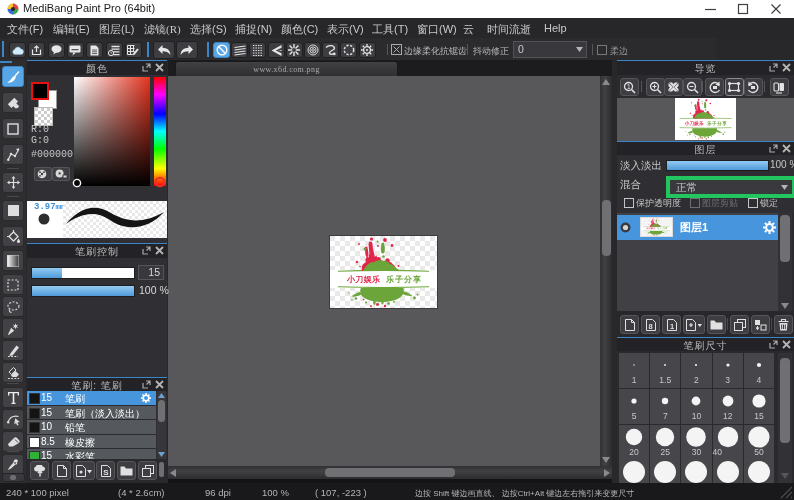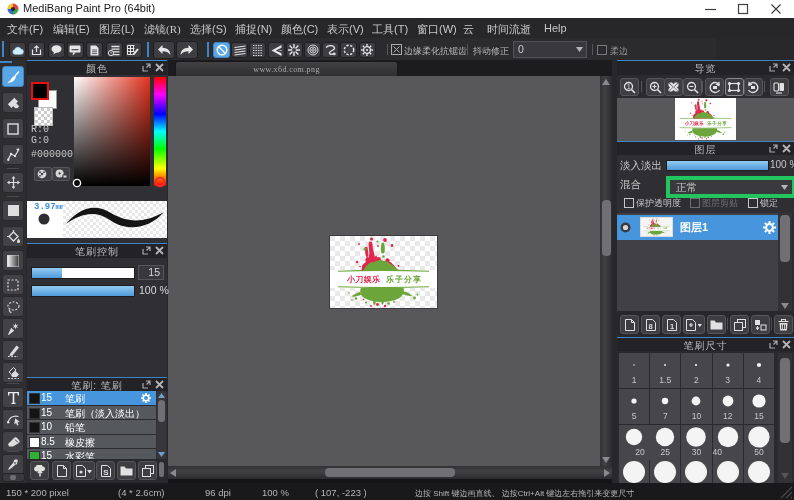--- a/index.html
+++ b/index.html
@@ -891,21 +891,21 @@
             <circle cx="15" cy="12" r="5.4" fill="#f4f4f4"></circle>
           </svg>
           <span style="position:absolute;left:0;top:22px;width:100%;text-align:center;font-size:8.5px;color:#c8c8c8;">12</span>
         </div>
 <div class="abs" style="left:126.80000000000001px;top:37.8px;width:30.2px;height:35px;background:#47474b;">
           <svg style="position:absolute;left:0;top:0" width="30" height="24" viewBox="0 0 30 24">
             <circle cx="15" cy="12" r="6.6" fill="#f4f4f4"></circle>
           </svg>
           <span style="position:absolute;left:0;top:22px;width:100%;text-align:center;font-size:8.5px;color:#c8c8c8;">15</span>
         </div>
-<div class="abs" style="left:2px;top:73.6px;width:30.2px;height:35px;background:#47474b;padding-left:12px;">
+<div class="abs" style="left:2px;top:73.6px;width:30.2px;height:35px;background:#47474b;">
           <svg style="position:absolute;left:0;top:0" width="30" height="24" viewBox="0 0 30 24">
             <circle cx="15" cy="12" r="8.2" fill="#f4f4f4"></circle>
           </svg>
           <span style="position:absolute;left:0;top:22px;width:100%;text-align:center;font-size:8.5px;color:#c8c8c8;">20</span>
         </div>
 <div class="abs" style="left:33.2px;top:73.6px;width:30.2px;height:35px;background:#47474b;">
           <svg style="position:absolute;left:0;top:0" width="30" height="24" viewBox="0 0 30 24">
             <circle cx="15" cy="12" r="9.2" fill="#f4f4f4"></circle>
           </svg>
           <span style="position:absolute;left:0;top:22px;width:100%;text-align:center;font-size:8.5px;color:#c8c8c8;">25</span>
@@ -961,21 +961,21 @@
 </div>
 <div class="abs" style="left:161px;top:293px;width:14px;height:130px;background:#323236;">
         <div class="sbthumb" style="left:2px;top:5px;width:10px;height:85px;"></div>
         <svg style="position:absolute;left:3px;bottom:4px" width="8" height="6" viewBox="0 0 8 6">
           <path d="M4 6 L8 0 H0z" fill="#55555a"></path>
         </svg>
       </div>
 </div>
 
 <div class="abs" style="left:0;top:483px;width:794px;height:17px;background:#19191c;">
- <span class="abs" style="left:6px;top:4px;font-size:9.5px;color:#b5b5b5;white-space:nowrap;">150 * 200 pixel</span>
+ <span class="abs" style="left:6px;top:4px;font-size:9.5px;color:#b5b5b5;white-space:nowrap;">240 * 100 pixel</span>
  <span class="abs" style="left:118px;top:4px;font-size:9.5px;color:#b5b5b5;white-space:nowrap;">(4 * 2.6cm)</span>
  <span class="abs" style="left:205px;top:4px;font-size:9.5px;color:#b5b5b5;white-space:nowrap;">96 dpi</span>
  <span class="abs" style="left:262px;top:4px;font-size:9.5px;color:#b5b5b5;white-space:nowrap;">100 %</span>
  <span class="abs" style="left:315px;top:4px;font-size:9.5px;color:#b5b5b5;white-space:nowrap;">( 107, -223 )</span>
  <span class="abs" style="left:415px;top:5px;font-size:8px;color:#b5b5b5;white-space:nowrap;">边按 Shift 键边画直线、 边按Ctrl+Alt 键边左右拖引来变更尺寸</span>
  <svg class="abs" style="left:779px;top:2px" width="14" height="14" viewBox="0 0 14 14">
   <path d="M13 2 L2 13 M13 7 L7 13 M13 12 L12 13" stroke="#4a4a4e" stroke-width="1.2"></path>
  </svg>
 </div>
 

